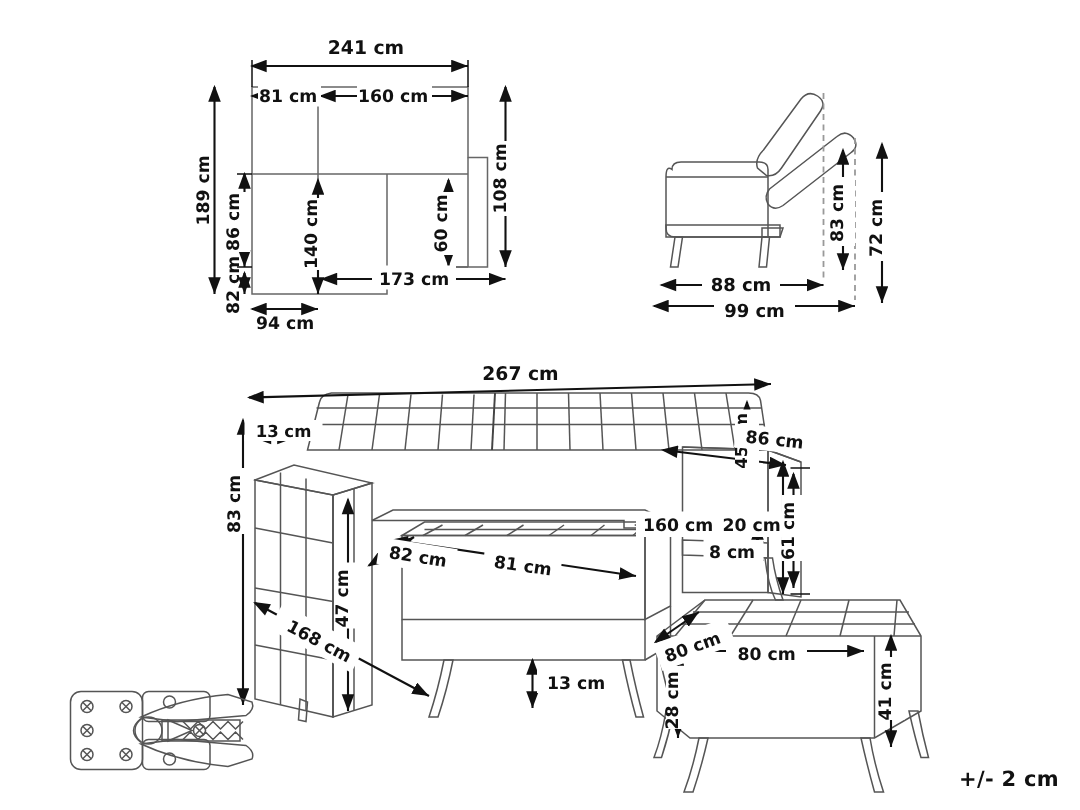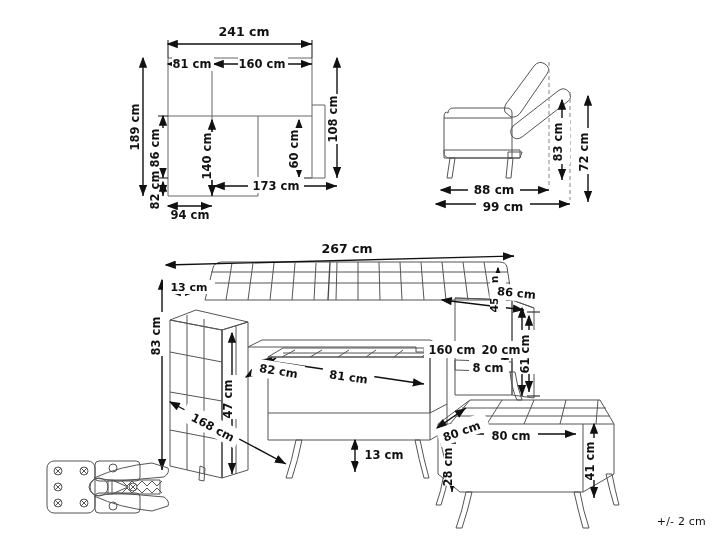--- a/index.html
+++ b/index.html
@@ -8,21 +8,21 @@
     font-family:"DejaVu Sans","Liberation Sans",sans-serif;
     overflow:hidden;position:relative;
   }
   #sheet{position:absolute;left:0;top:0;width:720px;height:540px;}
   .dimtxt{
     font-weight:bold;fill:#111111;
     font-family:"DejaVu Sans","Liberation Sans",sans-serif;
   }
   .tol{
     position:absolute;right:14px;bottom:12px;
-    font-size:11px;font-weight:normal;color:#111;
+    font-size:14px;font-weight:bold;color:#111;
     font-family:"DejaVu Sans","Liberation Sans",sans-serif;
     letter-spacing:.2px;
   }
 </style>
 </head>
 <body>
 
 <div id="sheet">
 <svg width="720" height="540" viewBox="0 0 720 540" xmlns="http://www.w3.org/2000/svg">
   <defs>

